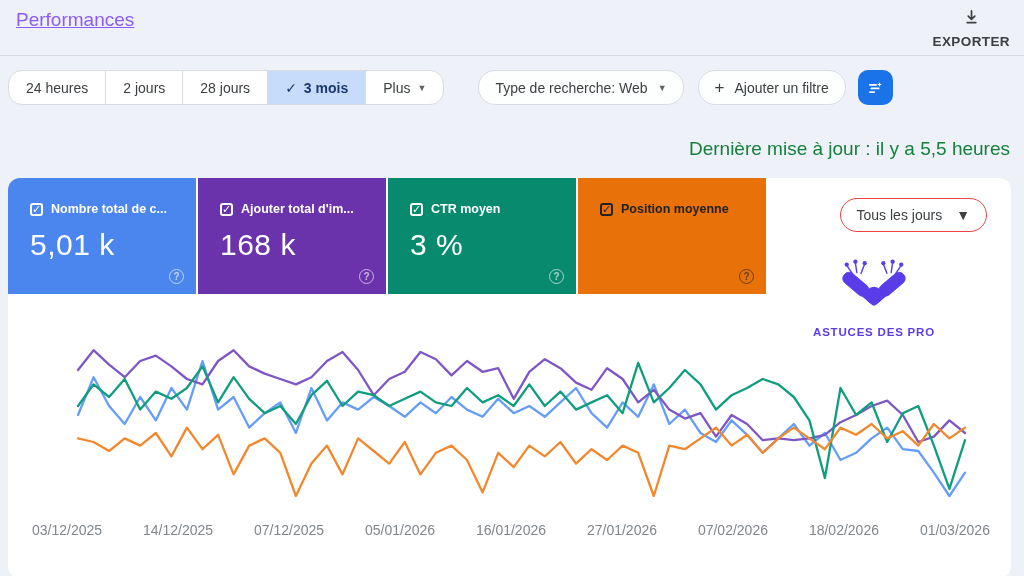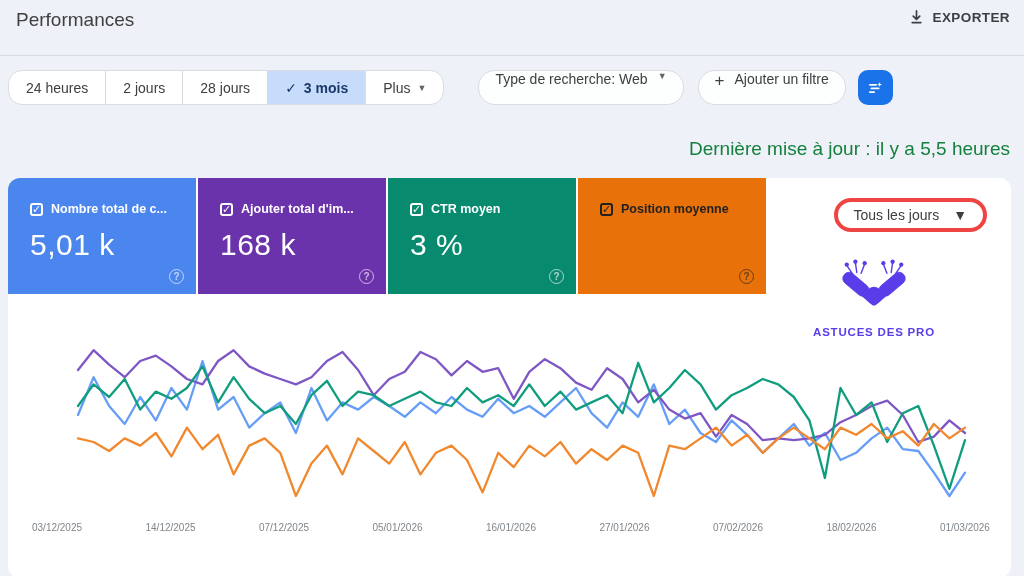--- a/index.html
+++ b/index.html
@@ -2,42 +2,42 @@
 <html><head>
 <meta charset="utf-8">
 <style>
   * { margin:0; padding:0; box-sizing:border-box; }
   html,body { width:1024px; height:576px; overflow:hidden; }
   body {
     font-family:"Liberation Sans","DejaVu Sans",sans-serif;
     background:#eef1f7; color:#3c4043; position:relative;
   }
   
-  .page-title { position:absolute; left:16px; top:9px; font-size:19px; color:#404040; }
+  .page-title { position:absolute; left:16px; top:9px; font-size:19px; color:#8b5cf6;text-decoration:underline; }
   .export-btn {
     position:absolute; right:14px; top:10px; display:flex; align-items:center; gap:9px;
     font-size:13.5px; font-weight:bold; letter-spacing:.4px; color:#3c4043; cursor:pointer;
-    background:none; border:none;
+    background:none; border:none;flex-direction:column;
   }
   .divider { position:absolute; left:0; top:55px; width:1024px; height:1px; background:#d6dbe3; }
 
   
   .toolbar { position:absolute; left:8px; top:70px; display:flex; align-items:center; }
   .seg-group {
     display:flex; border:1px solid #dadce0; border-radius:14px; background:#fff; overflow:hidden; height:35px;
   }
   .seg {
     display:flex; align-items:center; gap:7px; padding:0 17px; font-size:14px; color:#3c4043;
     border-left:1px solid #dadce0; cursor:pointer; white-space:nowrap;
   }
   .seg:first-child { border-left:none; }
   .seg.selected { background:#c7dcfa; color:#19386b; font-weight:bold; }
   .seg .caret, .pill .caret { font-size:9px; color:#5f6368; }
   .pill {
-    display:flex; gap:10px; height:35px; padding:0 16px;
+    display:flex; align-items:center; gap:10px; height:35px; padding:0 16px;
     border:1px solid #dadce0; border-radius:17px; background:#fdfefe; font-size:14px;
     color:#3c4043; cursor:pointer; white-space:nowrap;
   }
   .pill .plus { font-size:17px; color:#3c4043; }
   .filter-sq {
     width:35px; height:35px; border-radius:10px; border:none; cursor:pointer;
     display:flex; align-items:center; justify-content:center;
   }
   .sp-type { margin-left:34px; } .sp-add { margin-left:14px; } .sp-blue { margin-left:12px; }
 
@@ -57,31 +57,31 @@
     font-size:11px; line-height:11px; display:flex; align-items:center; justify-content:center; font-weight:bold;
   }
   .m-value { margin-top:12px; font-size:30px; letter-spacing:.5px; }
   .m-help {
     position:absolute; right:12px; bottom:10px; width:15px; height:15px; border-radius:50%;
     border:1.5px solid currentColor; opacity:.65; font-size:10px; font-weight:bold;
     display:flex; align-items:center; justify-content:center;
   }
   .day-filter {
     position:absolute; right:24px; top:20px; height:34px; padding:0 16px;
-    display:flex; align-items:center; gap:14px; border:4px solid #ef4444; border-radius:17px;
+    display:flex; align-items:center; gap:14px; border:1px solid #ef4444; border-radius:17px;
     background:#fff; font-size:14px; color:#3c4043; cursor:pointer;
   }
   
   .logo { position:absolute; right:52px; top:80px; width:170px; text-align:center; }
   .logo-text { font-size:11.5px; font-weight:bold; letter-spacing:.8px; margin-top:2px; }
   
   .chart-wrap { position:absolute; left:24px; top:150px; width:958px; height:194px; }
   .x-axis {
     position:absolute; left:24px; top:344px; width:958px; display:flex;
-    justify-content:space-between; font-size:10px; color:#80868b;
+    justify-content:space-between; font-size:14px; color:#80868b;
   }
   .x-axis span { white-space:nowrap; }
 </style>
 </head>
 <body>
 
 <div class="page-title">Performances</div>
 <button class="export-btn">
   <span style="display:inline-flex;">
     <svg width="15" height="15" viewBox="0 0 16 16">

